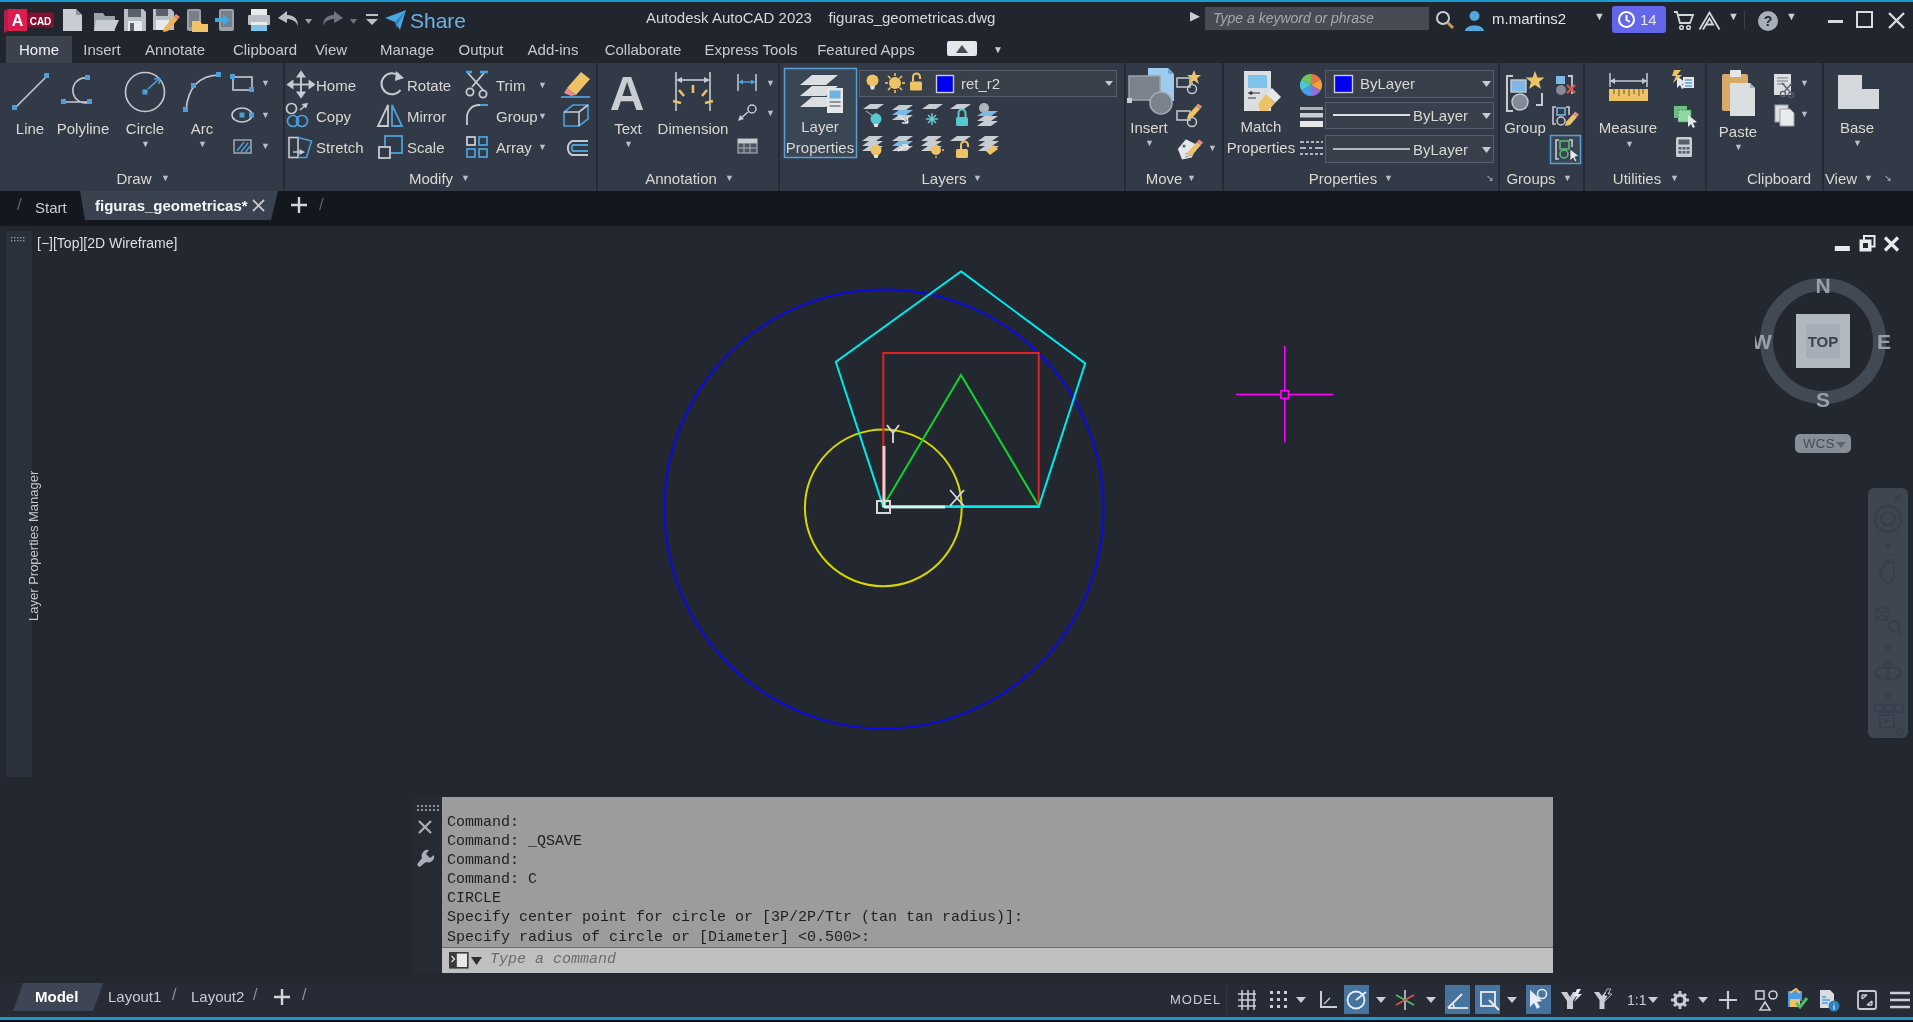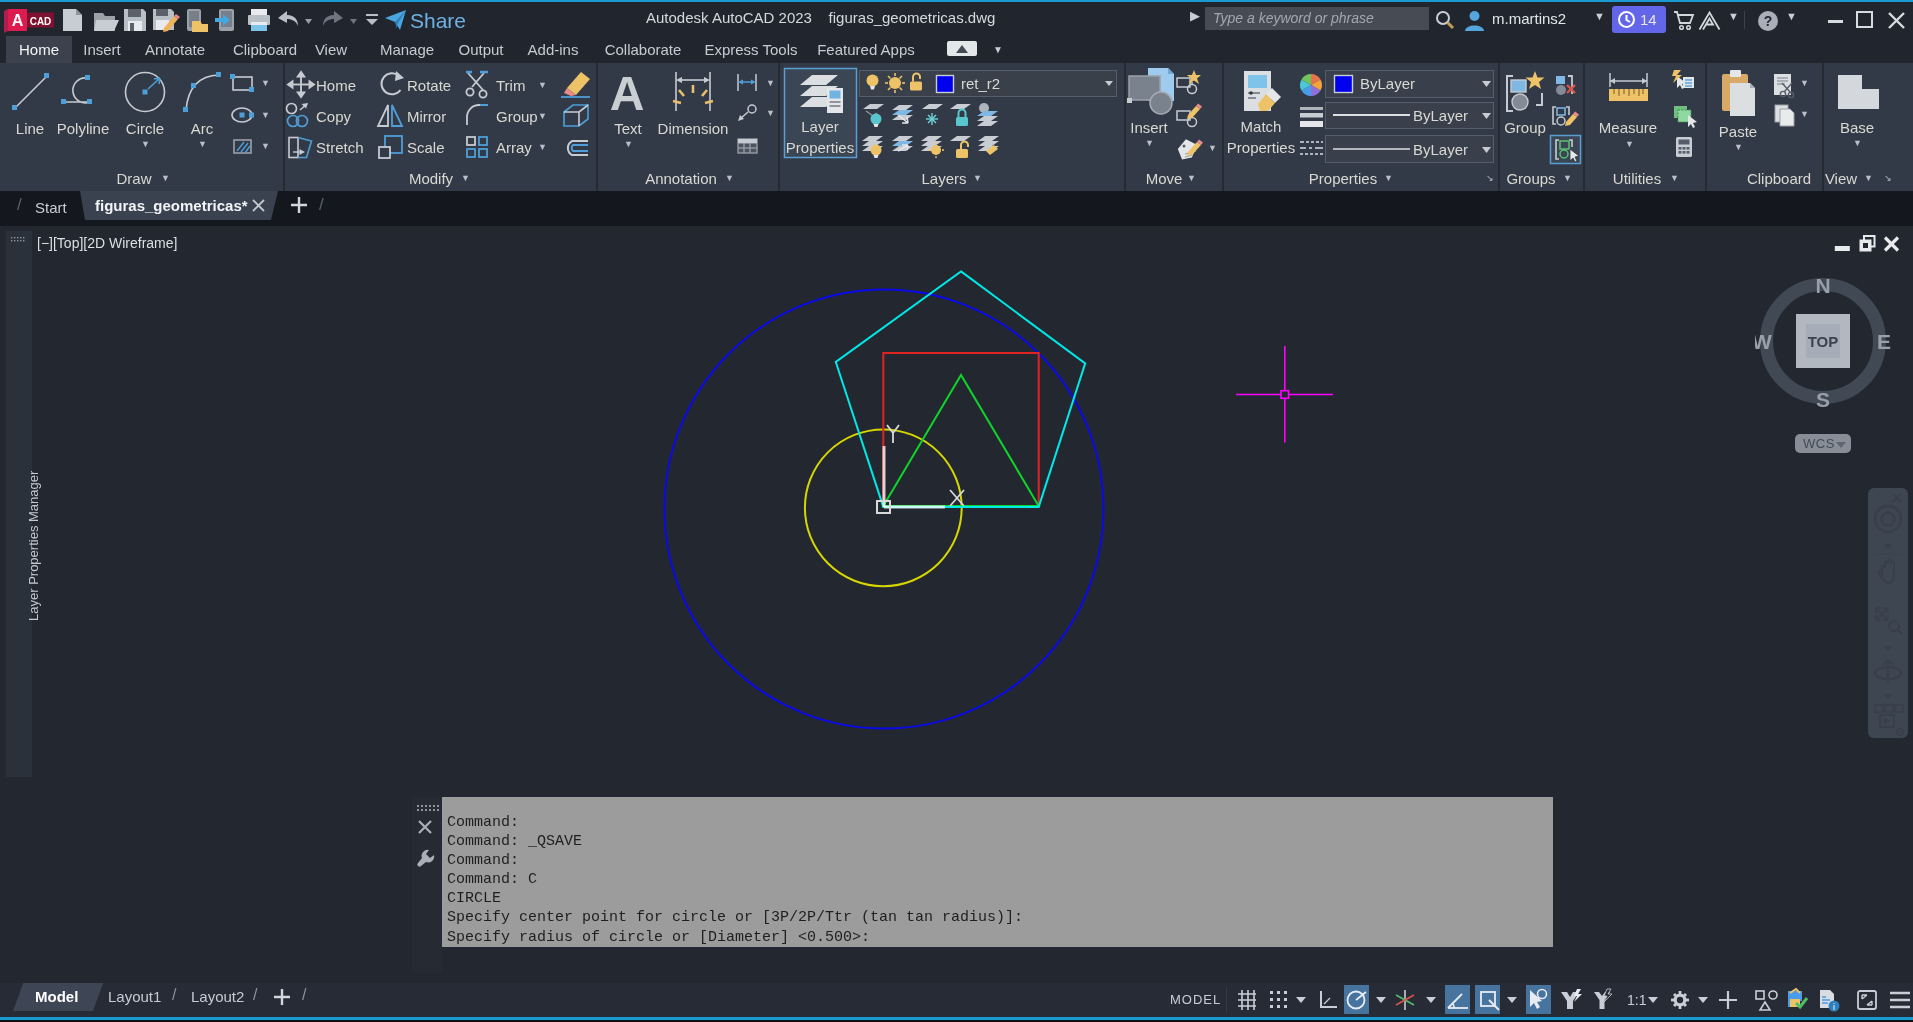--- a/index.html
+++ b/index.html
@@ -829,20 +829,31 @@
     </div>
     <div class="abs" style="left:442px;top:571px;width:1111px;height:150px;background:#9C9C9C;">
       <div style="position:absolute;left:5px;top:16px;font-family:'Liberation Mono',monospace;font-size:15px;line-height:19.1px;color:#1F1F1F;white-space:pre;">Command:
 Command: _QSAVE
 Command:
 Command: C
 CIRCLE
 Specify center point for circle or [3P/2P/Ttr (tan tan radius)]:
 Specify radius of circle or [Diameter] &lt;0.500&gt;:</div>
     </div>
+    <div class="abs" style="left:442px;top:721px;width:1111px;height:26px;background:#C0C0C0;border-top:1px solid #6E6E6E;">
+      <svg class="abs" style="left:7px;top:4px;" width="20" height="17" viewBox="0 0 20 17">
+        <rect x="0.8" y="0.8" width="18" height="15" fill="#E8E8E8" stroke="#3A3A3A" stroke-width="1.6"></rect>
+        <rect x="0.8" y="0.8" width="7" height="15" fill="#3A3A3A"></rect>
+        <path d="M2.5 4 L5.5 7 L2.5 10" fill="none" stroke="#E8E8E8" stroke-width="1.2"></path>
+      </svg>
+      <svg class="abs" style="left:29px;top:9px;" width="11" height="8" viewBox="0 0 11 8">
+          <path d="M0 0 L11 0 L5.5 8 Z" fill="#2E2E2E"></path>
+        </svg>
+      <div class="abs" style="left:48px;top:3px;font-family:'Liberation Mono',monospace;font-style:italic;font-size:15px;color:#6B6B6B;">Type a command</div>
+    </div>
   </div>
 
   <div class="abs" id="statusbar" style="left:0;top:983px;width:1913px;height:34px;background:#262B35;">
 
     <div class="abs" style="left:13px;top:0;width:80px;height:28px;background:#3E4655;transform:skewX(-20deg);transform-origin:0 100%;"></div>
     <div class="abs" style="left:35px;top:5px;font-size:15px;font-weight:bold;color:#FFFFFF;">Model</div>
     <div class="abs" style="left:108px;top:5px;font-size:15px;color:#C6CBD3;">Layout1</div>
     <div class="abs" style="left:172px;top:3px;font-size:16px;color:#8A919C;">/</div>
     <div class="abs" style="left:191px;top:5px;font-size:15px;color:#C6CBD3;">Layout2</div>
     <div class="abs" style="left:253px;top:3px;font-size:16px;color:#8A919C;">/</div>

